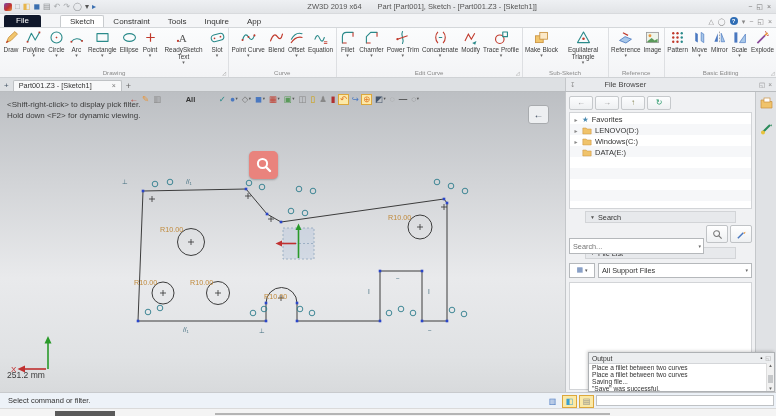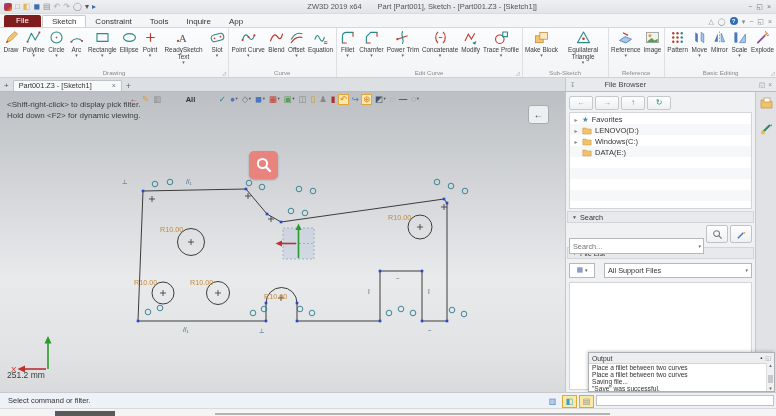--- a/index.html
+++ b/index.html
@@ -10,21 +10,21 @@
   .qat{display:flex;align-items:center;gap:3px;padding-left:2px;}
   .qico{font-size:8px;line-height:1;}
   .qlogo{width:8px;height:8px;border-radius:2px;background:linear-gradient(135deg,#7a4ab0,#c03030 55%,#e8963c);}
   .title{flex:1;text-align:center;font-size:7.5px;color:#555;white-space:nowrap;overflow:hidden;}
   .title .tsp{margin-left:16px;}
   .winbtns{display:flex;gap:4px;padding-right:3px;}
   .wb{font-size:7px;color:#777;line-height:1;}
   
   .menubar{height:14px;background:#f4f5f7;display:flex;align-items:flex-end;padding-left:4px;border-bottom:1px solid #d4d7da;box-sizing:border-box;}
   .mtab{font-size:8px;color:#333;padding:2px 9px 1px;line-height:1;}
-  .mtab.accent{background:#7f1d1d;color:#fff;border-radius:2px 2px 0 0;margin-right:1px;padding:2px 12px;}
+  .mtab.accent{background:#0f172a;color:#fff;border-radius:2px 2px 0 0;margin-right:19px;padding:2px 12px;}
   .mtab.active{background:#fff;border:1px solid #c8cbce;border-bottom:none;border-radius:2px 2px 0 0;}
   .menuright{margin-left:auto;display:flex;align-items:center;gap:4px;padding:0 4px 2px;}
   .mri{font-size:7px;color:#888;line-height:1;}
   .mri.help{width:8px;height:8px;border-radius:50%;background:#2f6db5;color:#fff;font-size:6px;text-align:center;line-height:8px;font-weight:bold;}
   
   .ribbon{height:50px;background:linear-gradient(#fbfcfd,#f3f4f6);display:flex;border-bottom:1px solid #cfd2d5;overflow:hidden;box-sizing:border-box;}
   .rgroup{display:flex;flex-direction:column;border-right:1px solid #dddfe2;padding:1px 1px 0;flex-shrink:0;}
   .ritems{flex:1;display:flex;align-items:flex-start;}
   .ritem{display:flex;flex-direction:column;align-items:center;padding:0 1.5px;}
   .ricon svg{width:17px;height:17px;display:block;}
@@ -58,28 +58,28 @@
   .scale{position:absolute;left:7px;bottom:12px;font-size:8.5px;color:#3a3a3a;}
   .axis{position:absolute;left:10px;bottom:18px;}
   
   .fbpanel{width:190px;background:#f0f1f3;border-left:1px solid #c4c7ca;display:flex;flex-direction:column;box-sizing:border-box;}
   .fbnav{height:17px;display:flex;align-items:center;gap:2px;padding:2px 3px 1px;}
   .fbnb{width:22px;height:12px;border:1px solid #c6c9cc;background:linear-gradient(#fcfdfe,#eef0f2);border-radius:2px;display:flex;align-items:center;justify-content:center;font-size:8px;line-height:1;}
   .fbtree{height:94px;margin:0 3px;background:#fff;background-image:repeating-linear-gradient(#fff 0 11px,#f6f7f9 11px 22px);border:1px solid #d2d4d7;padding-top:1px;overflow:hidden;font-size:7.5px;color:#333;}
   .trow{height:11px;display:flex;align-items:center;gap:3px;padding-left:3px;}
   .texp{width:6px;font-size:6px;color:#888;text-align:center;}
   .ticon{font-size:7.5px;line-height:1;display:flex;align-items:center;}
-  .sechdr{height:12px;margin:2px 1px 0;background:#e7e9ec;border:1px solid #d2d4d7;display:flex;align-items:center;font-size:7.3px;color:#333;padding:0 4px;gap:3px;box-sizing:border-box;}
+  .sechdr{height:12px;margin:2px 19px 0;background:#e7e9ec;border:1px solid #d2d4d7;display:flex;align-items:center;font-size:7.3px;color:#333;padding:0 4px;gap:3px;box-sizing:border-box;}
   .tri{font-size:5px;color:#555;}
   .srow{height:22px;display:flex;align-items:center;gap:2px;padding:0 3px;}
   .sbox{flex:1;height:14px;background:#fff;border:1px solid #b5b8bb;display:flex;align-items:center;position:relative;margin-top:24px;}
   .sbox input{border:none;outline:none;width:100%;font-size:7.3px;padding:0 9px 0 3px;font-family:inherit;color:#333;background:transparent;}
   .sbox .car{position:absolute;right:2px;font-size:5px;color:#666;}
   .sbtn{width:20px;height:16px;border:1px solid #c0c3c6;background:linear-gradient(#fff,#eef0f2);border-radius:2px;display:flex;align-items:center;justify-content:center;}
-  .flrow{height:22px;display:flex;align-items:center;gap:9px;padding:0 3px;}
+  .flrow{height:22px;display:flex;align-items:center;gap:3px;padding:0 3px;}
   .flcombo{width:26px;height:15px;border:1px solid #b5b8bb;background:#fff;display:flex;align-items:center;justify-content:center;gap:2px;font-size:7px;color:#667;box-sizing:border-box;}
   .flsel{flex:1;height:15px;border:1px solid #b5b8bb;background:#fff;display:flex;align-items:center;font-size:7.3px;color:#333;padding:0 3px;box-sizing:border-box;}
   .flsel .car{margin-left:auto;font-size:5px;color:#666;}
   .fbrest{flex:1;margin:1px 3px 2px;background:#fff;border:1px solid #d2d4d7;}
   .dockstrip{width:21px;background:#e0e2e5;border-left:1px solid #c4c7ca;display:flex;flex-direction:column;align-items:center;padding-top:3px;gap:8px;box-sizing:border-box;}
   
   .output{position:absolute;left:588px;top:352px;width:187px;height:40px;background:#fff;border:1px solid #aeb1b4;box-shadow:-1px -1px 3px rgba(0,0,0,.18);z-index:5;box-sizing:border-box;}
   .out-hdr{height:10px;background:#eceef0;border-bottom:1px solid #d4d6d9;display:flex;align-items:center;font-size:6.8px;color:#333;padding:0 3px;gap:3px;}
   .out-hdr .sp{flex:1;}
   .out-ic{font-size:6px;line-height:1;color:#222;}

